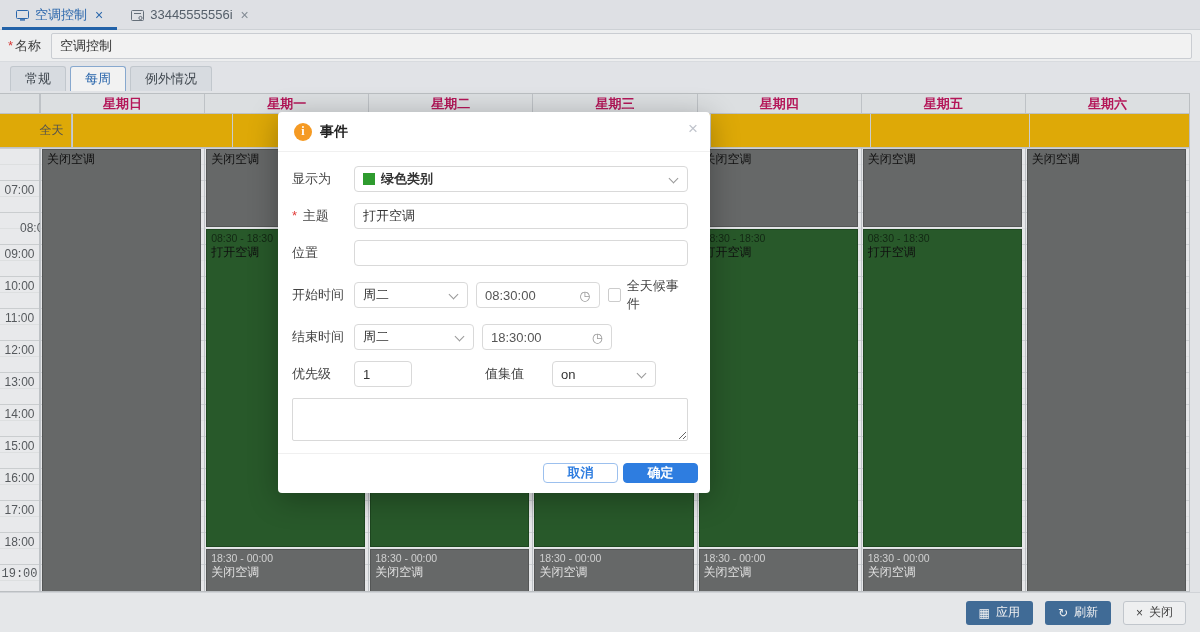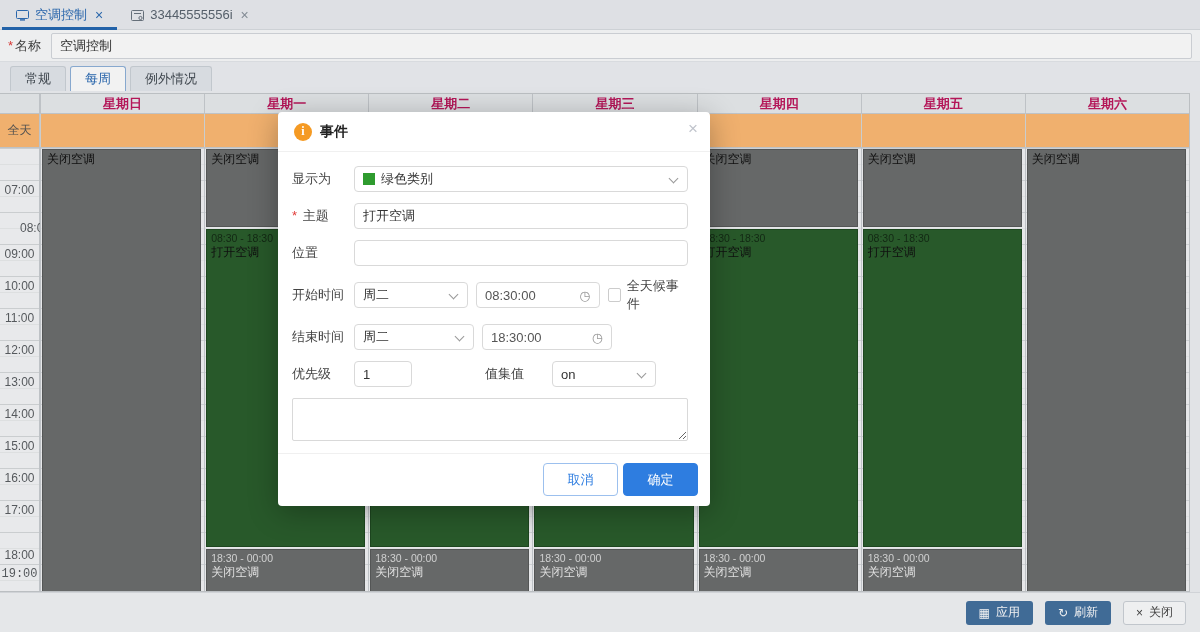--- a/index.html
+++ b/index.html
@@ -23,21 +23,21 @@
   .name-input { flex:1; height:26px; border:1px solid #d5d9de; background:#fff; border-radius:2px; padding:0 8px; font-size:13px; color:#333; font-family:inherit; }
 
   
   .subtabs { height:29px; background:#eef0f4; display:flex; align-items:flex-end; padding-left:10px; gap:4px; }
   .subtab { height:25px; padding:0 14px; display:inline-flex; align-items:center; background:#e3e7ec; border:1px solid #ccd2d8; border-bottom:none; border-radius:3px 3px 0 0; color:#454d55; cursor:pointer; }
   .subtab.active { background:#fff; border-color:#8fb2da; color:#2d6cb5; }
 
   
   .calendar { position:absolute; top:93px; left:0; width:1190px; height:499px; overflow:hidden; background:#fff; border:1px solid #c6cacd; border-left:none; }
   .cal-head { display:flex; height:20px; background:#e8ebee; border-bottom:1px solid #c9cdd1; }
-  .cal-allday { display:flex; height:34px; background:#fdba74; border-bottom:1px solid #c9cdd1; }
+  .cal-allday { display:flex; height:34px; background:#eab308; border-bottom:1px solid #c9cdd1;padding-left:32px; }
   .gutter-cell { width:40px; flex:0 0 40px; border-right:1px solid #c9cdd1; display:flex; align-items:center; justify-content:center; color:#555; font-size:12px; }
   .day-head { flex:1; border-left:1px solid #c9cdd1; display:flex; align-items:center; justify-content:center; color:#be185d; font-weight:bold; font-size:13px;text-align:center; }
   .day-head:first-of-type, .allday-cell:first-of-type { border-left:none; }
   .allday-cell { flex:1; border-left:1px solid #d4d8db; }
   .cal-grid { display:flex; height:445px; position:relative; }
   .time-gutter { width:40px; flex:0 0 40px; position:relative; border-right:1px solid #c9cdd1; background:#f5f6f8
 ;   background-image:linear-gradient(#d5d8db 1px, transparent 1px), linear-gradient(#e9ebed 1px, transparent 1px);
     background-size:100% 32px, 100% 32px; background-position:0 0, 0 16px; }
   .time-label { position:absolute; left:0; width:100%; text-align:center; font-size:12px; color:#5a5e62; }
   .day-col { flex:1; position:relative; border-left:1px solid #c9cdd1; background:#f3f4f6;
@@ -66,31 +66,31 @@
   .m-head { height:40px; display:flex; align-items:center; padding:0 16px; border-bottom:1px solid #f0f0f0; position:relative; }
   .info-circle { width:18px; height:18px; border-radius:50%; background:#f59a23; color:#fff; font-weight:bold; font-size:12px; display:inline-flex; align-items:center; justify-content:center; margin-right:8px; font-family:"Liberation Serif","DejaVu Serif",serif; }
   .m-title { font-weight:bold; font-size:14px; color:#222; }
   .m-close { position:absolute; right:12px; top:8px; font-size:17px; color:#c0c4cc; cursor:pointer; line-height:1; }
   .m-body { padding:14px 22px 8px 14px; }
   .m-row { display:flex; align-items:center; margin-bottom:11px; }
   .m-label { width:62px; flex:0 0 62px; color:#444; font-size:13px; }
   .ctl { height:26px; border:1px solid #d9d9d9; border-radius:4px; background:#fff; font-size:13px; color:#333; }
   .sel { display:inline-flex; align-items:center; padding:0 8px; position:relative; cursor:pointer; }
   .sel .chev { width:7px; height:7px; border-right:1.5px solid #999; border-bottom:1.5px solid #999; transform:rotate(45deg); position:absolute; right:10px; top:8px; }
-  .sel-full { flex:1; }
+  .sel-full { flex:1;font-weight:bold; }
   .swatch { width:12px; height:12px; display:inline-block; margin-right:6px; }
   .txt-input { padding:0 8px; font-family:inherit; }
   .w-full { flex:1; }
   .time-input { width:130px; position:relative; display:inline-flex; align-items:center; padding:0 8px; color:#555; }
   .clock { position:absolute; right:8px; color:#999; font-size:13px; }
   .chk { width:14px; height:14px; border:1px solid #ccc; border-radius:2px; background:#fff; display:inline-block; cursor:pointer; }
   .chk-label { margin-left:6px; color:#444; }
   .m-note { width:100%; height:43px; border:1px solid #d9d9d9; border-radius:2px; resize:both; font-family:inherit; font-size:13px; padding:4px 6px; color:#333; }
   .m-foot { border-top:1px solid #f0f0f0; padding:9px 12px 10px; display:flex; justify-content:flex-end; gap:5px; }
-  .m-btn { height:33px; min-width:75px; border-radius:4px; font-size:13px; display:inline-flex; align-items:center; justify-content:center; cursor:pointer; }
+  .m-btn { height:20px; min-width:75px; border-radius:4px; font-size:13px; display:inline-flex; align-items:center; justify-content:center; cursor:pointer;font-weight:bold; }
   .m-btn.ghost { background:#fff; border:1px solid #9cc0ee; color:#2e7de0; }
   .m-btn.primary { background:#2e7de0; border:1px solid #2e7de0; color:#fff; }
 </style>
 </head>
 <body>
 
 <div class="app">
 
   <div class="tabbar">
     <div class="doc-tab active">
@@ -156,21 +156,21 @@
           <div class="time-label" style="top: 73px; padding-left: 20px;">08:00</div>
           <div class="time-label" style="top: 99px;">09:00</div>
           <div class="time-label" style="top: 131px;">10:00</div>
           <div class="time-label" style="top: 163px;">11:00</div>
           <div class="time-label" style="top: 195px;">12:00</div>
           <div class="time-label" style="top: 227px;">13:00</div>
           <div class="time-label" style="top: 259px;">14:00</div>
           <div class="time-label" style="top: 291px;">15:00</div>
           <div class="time-label" style="top: 323px;">16:00</div>
           <div class="time-label" style="top: 355px;">17:00</div>
-          <div class="time-label" style="top: 400px; text-align: center;">18:00</div>
+          <div class="time-label" style="top: 387px; text-align: center;">18:00</div>
           <div class="time-label" style="top: 419px; font-family: Liberation Mono, monospace;">19:00</div>
         </div>
     <div class="day-col">
           <div class="ev off dark" style="top: 1px; height: 574px;">
             <div class="ev-title">关闭空调</div>
           </div>
         </div>
         <div class="day-col">
           <div class="ev off dark" style="top: 1px; height: 78px;">
             <div class="ev-title">关闭空调</div>

